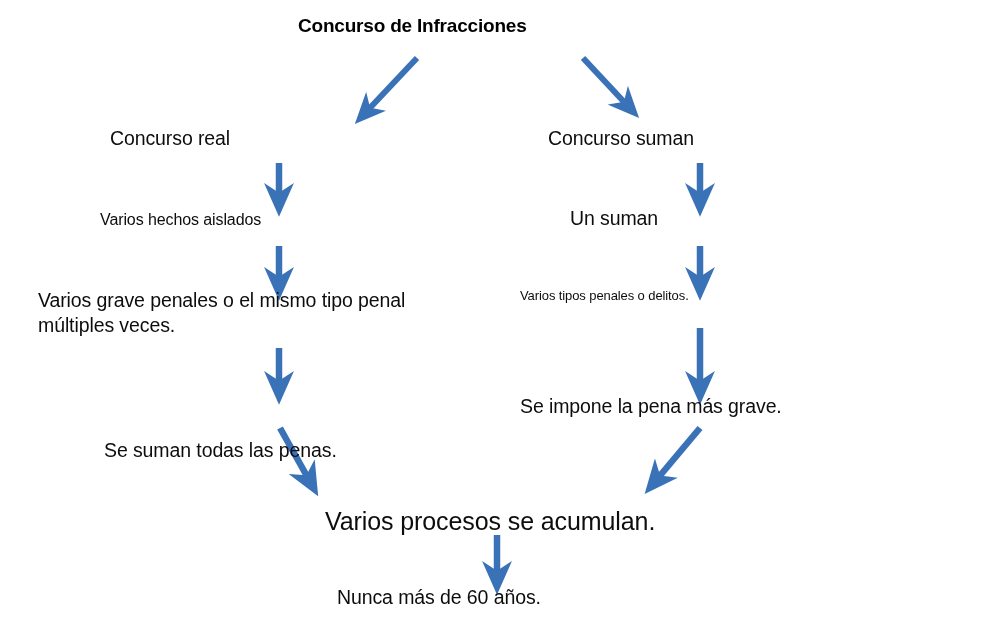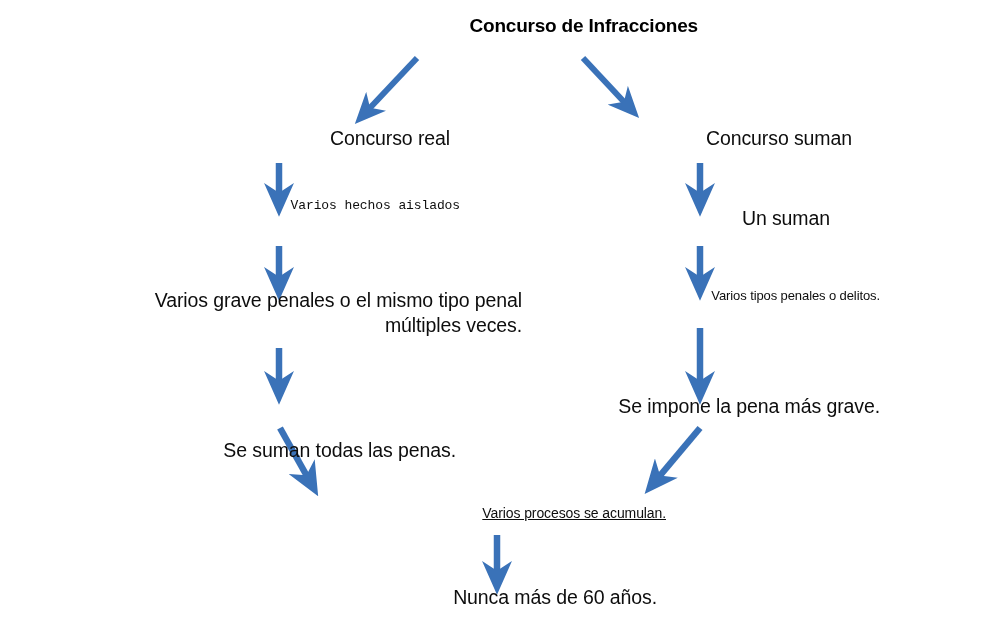--- a/index.html
+++ b/index.html
@@ -23,53 +23,53 @@
   #arrow-layer {
     position: absolute;
     left: 0;
     top: 0;
     width: 996px;
     height: 624px;
     pointer-events: none;
   }
   .node {
     position: absolute;
-    text-align: right;
+    text-align: left;
     line-height: 1.28;
     color: #0d0d0d;
     white-space: pre-line;
     font-weight: 400;
     letter-spacing: -0.1px;
   }
   .title {
     position: absolute;
-    text-align: right;
+    text-align: left;
     font-weight: 700;
     color: #000000;
     letter-spacing: -0.2px;
   }
   
   #n-title {
     left: 298px;
     top: 15px;
     width: 400px;
     font-size: 19px;
   }
   
   #n-l1 { left: 110px; top: 126px; width: 340px; font-size: 19.5px; }
-  #n-l2 { left: 100px; top: 198px; width: 360px; font-size: 13px; font-family: Liberation Mono, monospace; }
+  #n-l2 { left: 100px; top: 210px; width: 360px; font-size: 16px; }
   #n-l3 { left: 38px;  top: 288px; width: 484px; font-size: 19.5px; }
   #n-l4 { left: 104px; top: 394px; width: 352px; font-size: 19.5px; margin-top: 44px; }
   
   #n-r1 { left: 548px; top: 126px; width: 304px; font-size: 19.5px; }
   #n-r2 { left: 570px; top: 206px; width: 260px; font-size: 19.5px; }
   #n-r3 { left: 520px; top: 288px; width: 360px; font-size: 13px; }
   #n-r4 { left: 520px; top: 394px; width: 360px; font-size: 19.5px; }
   
-  #n-b1 { left: 306px; top: 505px; width: 360px; font-size: 14px; text-decoration: underline; }
+  #n-b1 { left: 325px; top: 505px; width: 360px; font-size: 25px; }
   #n-b2 { left: 337px; top: 585px; width: 320px; font-size: 19.5px; }
 </style>
 </head>
 <body>
 
 <div id="canvas">
 
   <svg id="arrow-layer" viewBox="0 0 996 624" width="996" height="624" xmlns="http://www.w3.org/2000/svg">
     <defs>
       <marker id="ah" markerWidth="5.2" markerHeight="4.6" refX="2.0" refY="2.3" orient="auto" markerUnits="strokeWidth">

